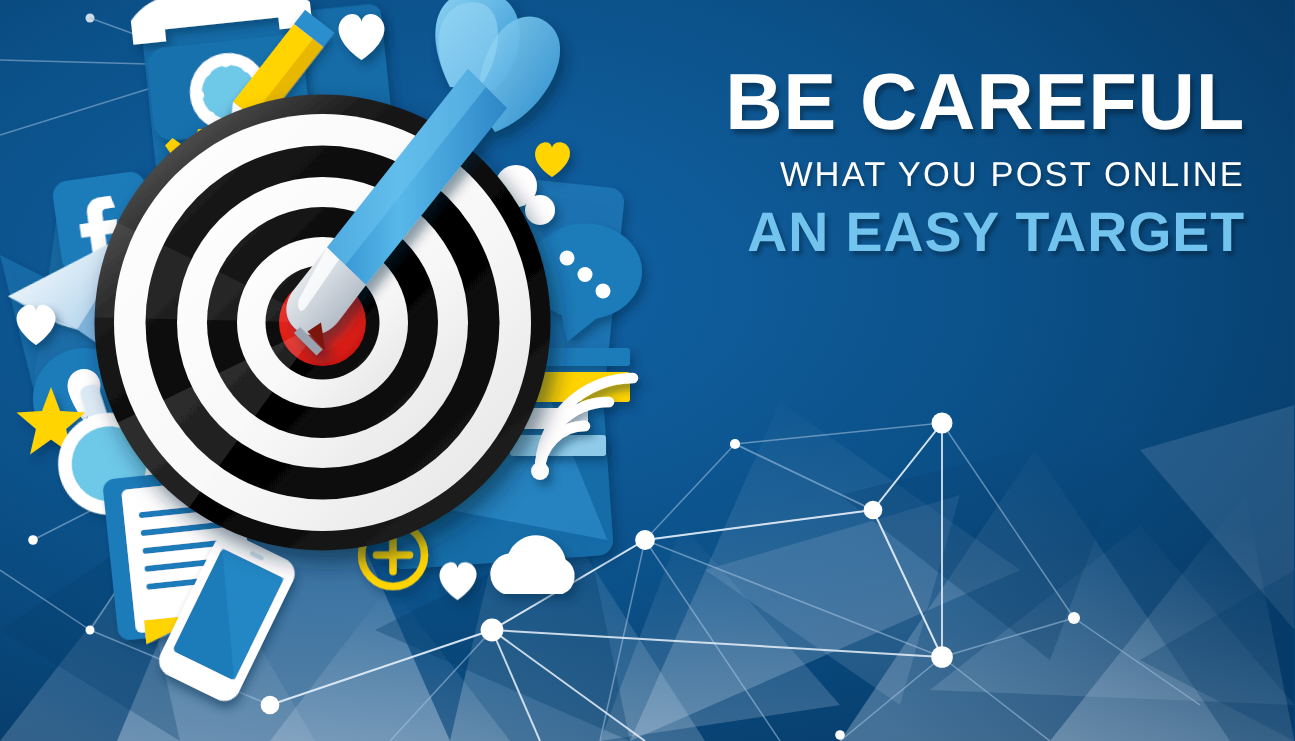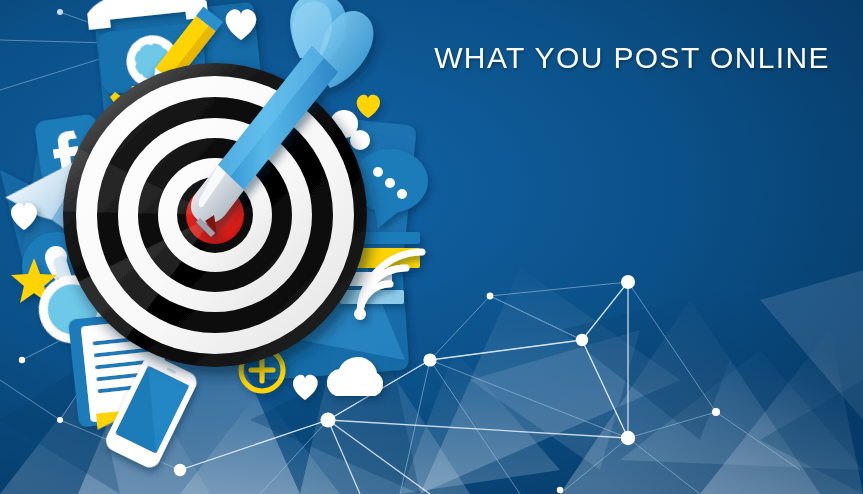--- a/index.html
+++ b/index.html
@@ -30,21 +30,21 @@
   }
   .line { display:block; white-space:nowrap; }
   #line-1 {
     font-size:53px; font-weight:bold;
     letter-spacing:0.5px;
     color:#ffffff;
     line-height:58px;
     text-shadow:2px 3px 3px rgba(0,0,0,0.30);
   }
   #line-2 {
-    font-size:30px; font-weight:normal;
+    font-size:23px; font-weight:normal;
     letter-spacing:1.4px;
     color:#ffffff;
     line-height:36px;
     text-shadow:1px 2px 3px rgba(0,0,0,0.32);
   }
   #line-3 {
     font-size:53px; font-weight:bold;
     letter-spacing:0.5px;
     color:#72c4ee;
     line-height:58px;
@@ -410,16 +410,18 @@
       <path d="M312,46 L324,58 L230,177 L218,165 Z" fill="#6cc3ee" opacity="0.55"></path>
 
       <path d="M244,190 L218,165 L196,193 C188,203 190,214 198,220 C206,226 217,224 225,215 Z" fill="url(#tipGrad)"></path>
       <path d="M218,165 L226,173 L204,205 C200,210 198,206 199,200 Z" fill="#ffffff" opacity="0.8"></path>
       <path d="M200,218 L215,233 L211,237 L196,222 Z" fill="#9aa4b0"></path>
       <path d="M205,221 L217,234 L214,215 Z" fill="#7c1611"></path>
     </g>
   </svg>
 
   <div id="headline">
+    <span class="line" id="line-1">BE CAREFUL</span>
     <span class="line" id="line-2">WHAT YOU POST ONLINE</span>
+    <span class="line" id="line-4">AN EASY TARGET</span>
   </div>
 
 </div>
 
 </body></html>

